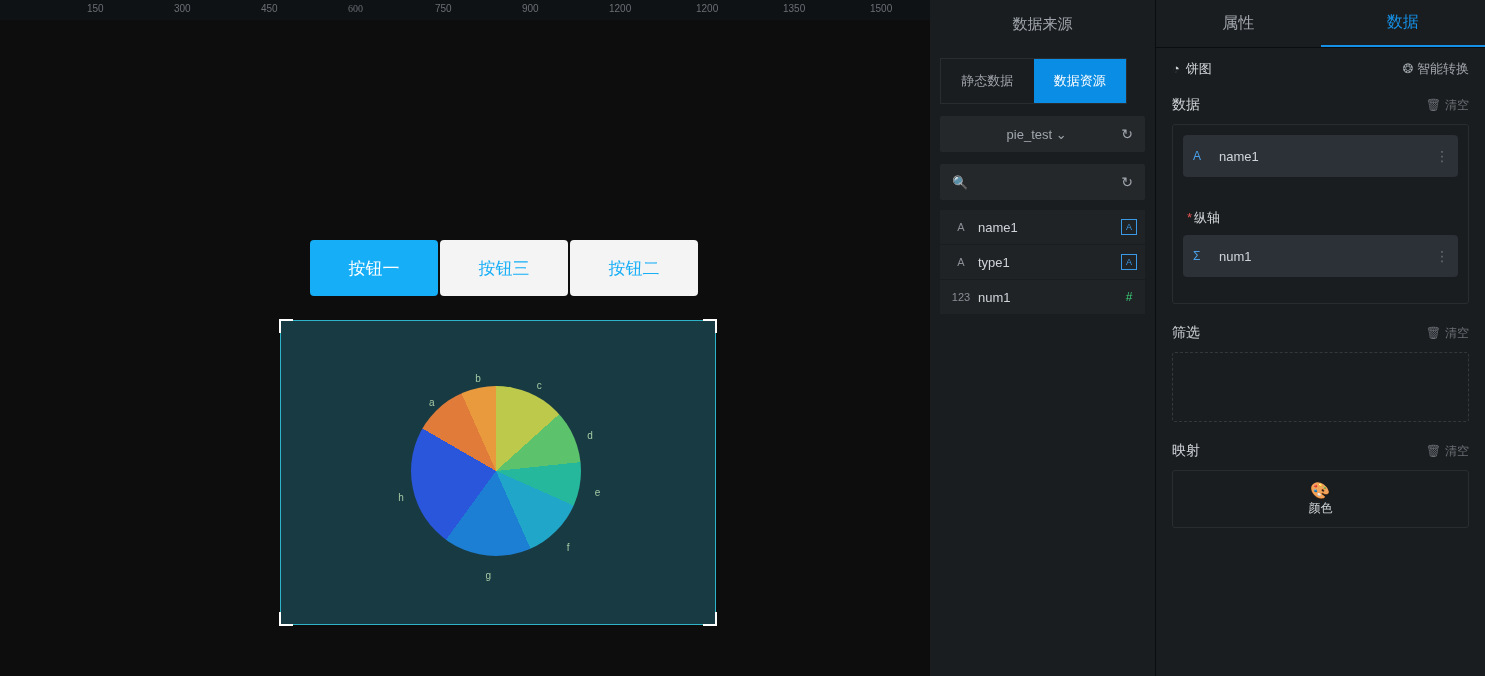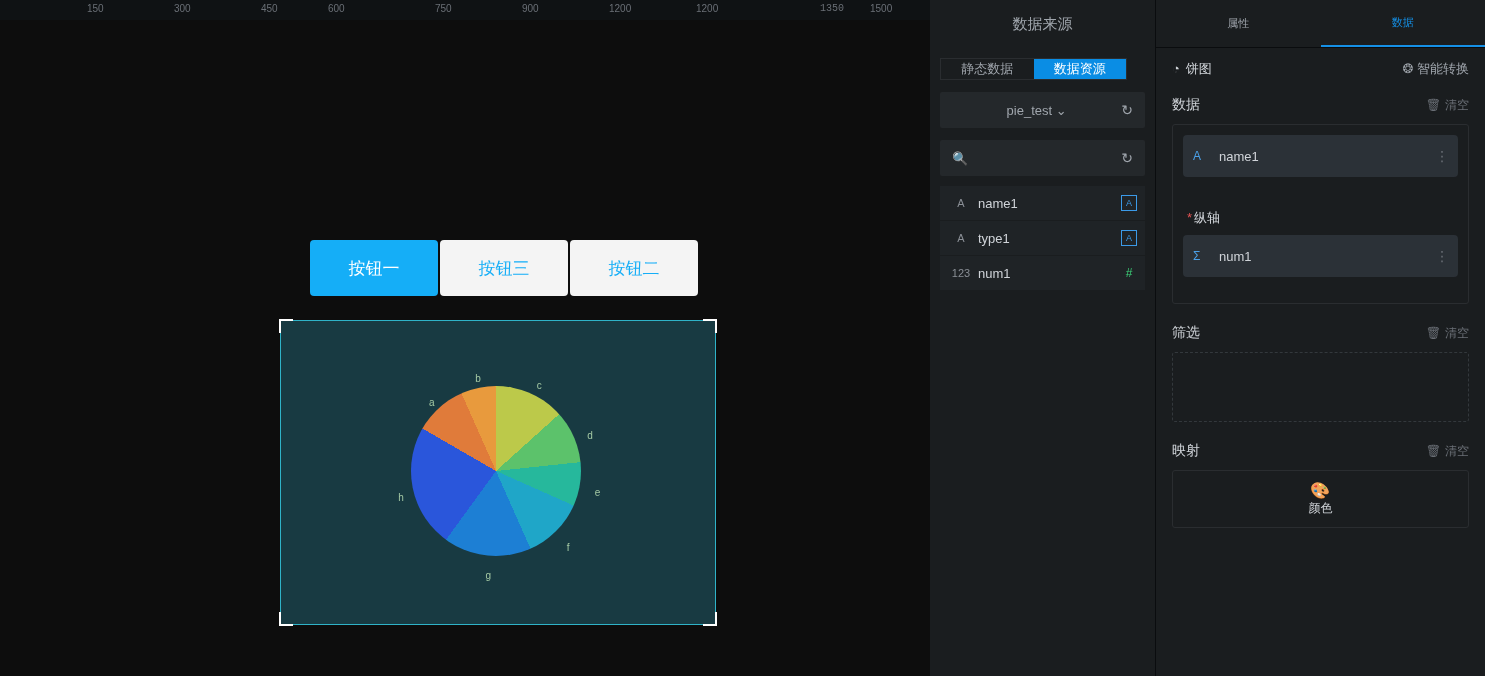--- a/index.html
+++ b/index.html
@@ -17,38 +17,38 @@
 .card{position:absolute;top:300px;left:280px;width:436px;height:305px;background:#183a42;border:1px solid #2fb3c8}
 .corner{position:absolute;width:14px;height:14px;border:2px solid #fff}
 .corner.tl{top:-2px;left:-2px;border-right:none;border-bottom:none}
 .corner.tr{top:-2px;right:-2px;border-left:none;border-bottom:none}
 .corner.bl{bottom:-2px;left:-2px;border-right:none;border-top:none}
 .corner.br{bottom:-2px;right:-2px;border-left:none;border-top:none}
 .pie{position:absolute;top:65px;left:130px;width:170px;height:170px;border-radius:50%}
 .lbl{position:absolute;color:#a4c9a4;font-size:10px}
 .mid{width:225px;background:#1a1d1f;display:flex;flex-direction:column}
 .mid-title{height:48px;display:flex;align-items:center;justify-content:center;font-size:15px;color:#a0a6ad}
-.subtabs{display:flex;margin:10px 28px 6px 10px;height:22px;border:1px solid #2a2d30}
+.subtabs{display:flex;margin:10px 28px 6px 10px;height:46px;border:1px solid #2a2d30}
 .subtab{flex:1;display:flex;align-items:center;justify-content:center;font-size:13px;cursor:pointer}
 .subtab.sel{background:#0a8de4;color:#fff}
 .subtab.un{color:#a0a6ad}
 .selrow{margin:6px 10px;height:36px;background:#24282b;display:flex;align-items:center;padding:0 12px;justify-content:space-between;border-radius:2px;cursor:pointer}
 .selrow .chev{color:#a0a6ad}
 .refresh{font-size:14px;color:#a0a6ad}
 .searchrow{margin:6px 10px;height:36px;background:#24282b;display:flex;align-items:center;padding:0 12px;border-radius:2px}
 .fields{margin:4px 10px}
 .field{height:34px;background:#1f2326;display:flex;align-items:center;padding:0 8px;margin-bottom:1px;cursor:grab}
 .ftype{width:26px;font-size:11px;color:#8a8f96;text-align:center}
 .fname{flex:1;color:#d0d4d9;padding-left:4px}
 .fbadge{width:16px;height:16px;display:flex;align-items:center;justify-content:center;font-size:12px}
 .fbadge.a{color:#3b9ae8;border:1px solid #3b9ae8;font-size:9px}
 .fbadge.n{color:#3dd47a}
 .right{width:330px;background:#1a1d1f;display:flex;flex-direction:column;border-left:1px solid #0a0c0e}
 .rtabs{display:flex;height:48px;border-bottom:1px solid #0a0c0e}
-.rtab{flex:1;display:flex;align-items:center;justify-content:center;font-size:11px;cursor:pointer;color:#a0a6ad}
+.rtab{flex:1;display:flex;align-items:center;justify-content:center;font-size:16px;cursor:pointer;color:#a0a6ad}
 .rtab.act{color:#1590e6;border-bottom:2px solid #1590e6}
 .headline{display:flex;align-items:center;justify-content:space-between;padding:12px 16px;color:#d0d4d9}
 .headline .chartico{margin-right:6px}
 .smart{color:#a0a6ad;font-size:13px;cursor:pointer}
 .rsec{padding:6px 16px 14px 16px}
 .rsec-head{display:flex;justify-content:space-between;align-items:center;font-size:14px;color:#d0d4d9;margin-bottom:10px}
 .clear{font-size:12px;color:#6a6f76;cursor:pointer}
 .box{border:1px solid #2a2d30;border-radius:3px;padding:10px}
 .req{color:#e55353;margin-right:2px}
 .axlbl{font-size:13px;color:#d0d4d9;margin:8px 0 8px 4px}
@@ -64,26 +64,26 @@
 </style>
 </head>
 <body>
 
 <div class="wrap">
   <div class="canvas-zone">
     <div class="ruler" id="ruler">
         <div class="tick" style="left: 87px;"><span>150</span><span class="line"></span></div>
         <div class="tick" style="left: 174px;"><span>300</span><span class="line"></span></div>
         <div class="tick" style="left: 261px;"><span>450</span><span class="line"></span></div>
-        <div class="tick" style="left: 328px;"><span>600</span><span class="line"></span></div>
+        <div class="tick" style="left: 348px; font-family: Liberation Serif, serif;"><span>600</span><span class="line"></span></div>
         <div class="tick" style="left: 435px;"><span>750</span><span class="line"></span></div>
         <div class="tick" style="left: 522px;"><span>900</span><span class="line"></span></div>
         <div class="tick" style="left: 609px;"><span>1200</span><span class="line"></span></div>
         <div class="tick" style="left: 696px;"><span>1200</span><span class="line"></span></div>
-        <div class="tick" style="left: 820px; font-family: Liberation Mono, monospace;"><span>1350</span><span class="line"></span></div>
+        <div class="tick" style="left: 783px;"><span>1350</span><span class="line"></span></div>
         <div class="tick" style="left: 870px;"><span>1500</span><span class="line"></span></div>
       </div>
     <div class="stage">
       <div class="btnrow" id="btnrow">
           <div class="tabbtn active">按钮一</div>
           <div class="tabbtn inactive">按钮三</div>
           <div class="tabbtn inactive">按钮二</div>
         </div>
       <div class="card">
         <div class="corner tl"></div>

